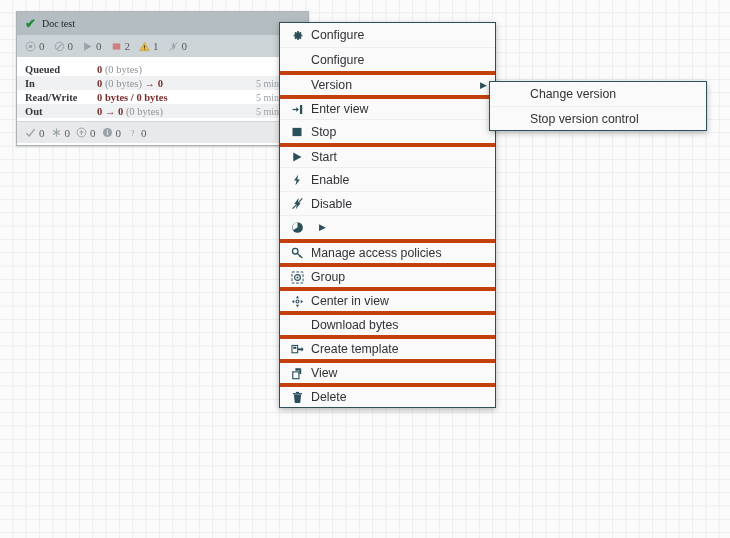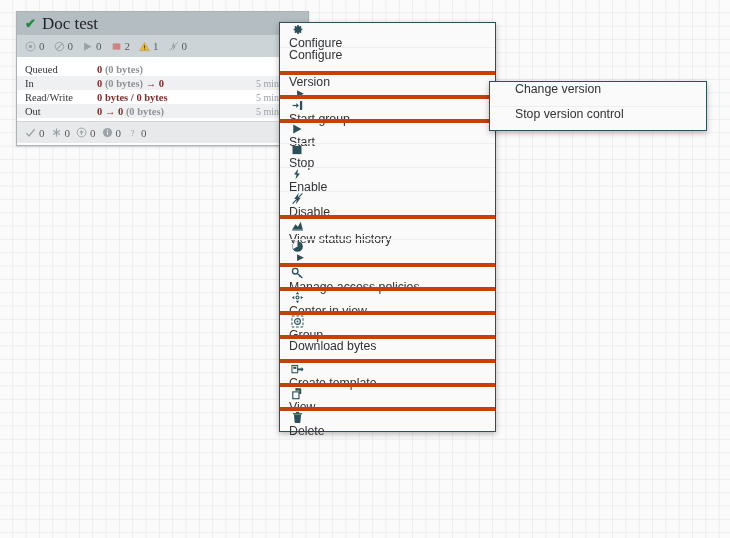--- a/index.html
+++ b/index.html
@@ -49,21 +49,21 @@
     box-sizing: border-box;
   }
   .pg-title-check {
     color: #1f8c3d;
     font-size: 13px;
     line-height: 1;
     margin-right: 6px;
     font-weight: bold;
   }
   .pg-title-text {
-    font-size: 17px;
+    font-size: 10px;
     color: #21242a;
     font-family: "Liberation Serif", serif;
   }
   .pg-statusbar {
     height: 22px;
     background: #ccd4d8;
     display: flex;
     align-items: center;
     padding-left: 8px;
     box-sizing: border-box;
@@ -89,24 +89,24 @@
   .pg-row {
     display: flex;
     align-items: center;
     height: 14px;
     padding: 0 6px 0 8px;
     box-sizing: border-box;
     font-size: 10.5px;
     font-family: "Liberation Serif", serif;
   }
   .pg-row.alt { background: #eff0f1; }
-  .pg-label { width: 72px; color: #32353a; flex: none; }
+  .pg-label { width: 72px; color: #32353a; flex: none; font-weight: bold; }
   .pg-value { flex: 1; color: #8a3a3a; }
   .pg-value b { color: #7a2f2f; font-weight: bold; }
-  .pg-value .muted { color: #8f9296; font-weight: bold; }
+  .pg-value .muted { color: #8f9296; font-weight: normal; }
   .pg-value .arrow { color: #7a2f2f; }
   .pg-time { color: #9aa0a6; font-size: 10px; width: 46px; text-align: left; flex: none; }
 
   .pg-footer {
     height: 22px;
     background: #e7e9ea;
     border-top: 1px solid #d4d7d9;
     display: flex;
     align-items: center;
     padding-left: 8px;
@@ -128,28 +128,28 @@
     width: 217px;
   }
   #version-submenu {
     left: 489px;
     top: 81px;
     width: 218px;
     z-index: 60;
   }
   .menu-item {
     display: flex;
+    align-items: center;
     height: 24px;
     padding: 0 8px 0 9px;
     box-sizing: border-box;
     font-size: 12.3px;
     color: #303235;
     position: relative;
     white-space: nowrap;
-    flex-direction: column;
   }
   .menu-item + .menu-item { border-top: 1px solid #edeef0; }
   .menu-item.sep-strong { border-top: 4px solid #c2410c; }
   .menu-ico {
     width: 16px;
     flex: none;
     margin-right: 6px;
     display: inline-flex;
     align-items: center;
     justify-content: center;
@@ -158,21 +158,21 @@
   }
   .menu-ico.empty { visibility: hidden; }
   .menu-label { flex: 1; }
   .menu-arrow {
     flex: none;
     color: #2c5059;
     font-size: 9px;
     line-height: 1;
     margin-left: 8px;
   }
-  .menu-item.submenu-item { padding-left: 25px; }
+  .menu-item.submenu-item { padding-left: 18px; }
 </style>
 </head>
 <body>
 
 <div id="canvas"></div>
 
 <div id="process-group">
 
   <div class="pg-titlebar">
     <span class="pg-title-check">✔</span>
@@ -349,69 +349,60 @@
   </div>
 
   <div class="menu-item sep-strong">
     <span class="menu-ico">
       <svg width="13" height="13" viewBox="0 0 16 16" fill="none" stroke="#2c5059" stroke-width="1.5">
           <path d="M2 8h7"></path>
           <path d="M6.5 5 L9.5 8 L6.5 11" fill="#2c5059" stroke="none"></path>
           <path d="M11 2.5v11h2.8v-11z" fill="#2c5059" stroke="none"></path>
         </svg>
     </span>
-    <span class="menu-label">Start group</span>
+    <span class="menu-label">Enter view</span>
+  </div>
+
+  <div class="menu-item">
+    <span class="menu-ico">
+      <svg width="12" height="12" viewBox="0 0 16 16">
+          <rect x="2" y="2.5" width="12" height="11" fill="#2c5059"></rect>
+        </svg>
+    </span>
+    <span class="menu-label">Stop</span>
   </div>
 
   <div class="menu-item sep-strong">
     <span class="menu-ico">
       <svg width="12" height="12" viewBox="0 0 16 16">
           <polygon points="3,2 14,8 3,14" fill="#2c5059"></polygon>
         </svg>
     </span>
     <span class="menu-label">Start</span>
   </div>
 
   <div class="menu-item">
     <span class="menu-ico">
       <svg width="12" height="12" viewBox="0 0 16 16">
-          <rect x="2" y="2.5" width="12" height="11" fill="#2c5059"></rect>
-        </svg>
-    </span>
-    <span class="menu-label">Stop</span>
-  </div>
-
-  <div class="menu-item">
-    <span class="menu-ico">
-      <svg width="12" height="12" viewBox="0 0 16 16">
           <path d="M9.5 1 L4 8.6 H7.4 L6 15 L12 7.2 H8.4 Z" fill="#2c5059"></path>
         </svg>
     </span>
     <span class="menu-label">Enable</span>
   </div>
 
   <div class="menu-item">
     <span class="menu-ico">
       <svg width="13" height="13" viewBox="0 0 16 16">
           <path d="M9.5 1 L4 8.6 H7.4 L6 15 L12 7.2 H8.4 Z" fill="#2c5059"></path>
           <line x1="2" y1="14.2" x2="14" y2="1.8" stroke="#2c5059" stroke-width="1.4"></line>
         </svg>
     </span>
     <span class="menu-label">Disable</span>
   </div>
 
-  <div class="menu-item sep-strong">
-    <span class="menu-ico">
-      <svg width="13" height="13" viewBox="0 0 16 16">
-          <path d="M1.5 13 L5.5 6.5 L8.5 9.5 L12 3.5 L14.5 13 Z" fill="#2c5059"></path>
-          <rect x="1.5" y="13" width="13" height="1.2" fill="#2c5059"></rect>
-        </svg>
-    </span>
-    <span class="menu-label">View status history</span>
-  </div>
 
   <div class="menu-item">
     <span class="menu-ico">
       <svg width="13" height="13" viewBox="0 0 16 16">
           <circle cx="8" cy="8" r="6.6" fill="#2c5059"></circle>
           <path d="M8 8 L8 1.6 A6.4 6.4 0 0 0 2.6 11" fill="#fafafa"></path>
         </svg>
     </span>
     <span class="menu-arrow">▶</span>
   </div>
@@ -423,36 +414,36 @@
           <line x1="7.4" y1="7.6" x2="14" y2="13.6" stroke="#2c5059" stroke-width="1.6"></line>
           <line x1="10.4" y1="12" x2="12" y2="10.6" stroke="#2c5059" stroke-width="1.5"></line>
         </svg>
     </span>
     <span class="menu-label">Manage access policies</span>
   </div>
 
   <div class="menu-item sep-strong">
     <span class="menu-ico">
       <svg width="13" height="13" viewBox="0 0 16 16">
-          <path d="M8 1 L10 4 H6 Z M8 15 L6 12 H10 Z M1 8 L4 6 V10 Z M15 8 L12 10 V6 Z" fill="#2c5059"></path>
-          <circle cx="8" cy="8" r="1.8" fill="none" stroke="#2c5059" stroke-width="1.4"></circle>
-        </svg>
-    </span>
-    <span class="menu-label">Center in view</span>
-  </div>
-
-  <div class="menu-item sep-strong">
-    <span class="menu-ico">
-      <svg width="13" height="13" viewBox="0 0 16 16">
           <rect x="1.2" y="1.2" width="13.6" height="13.6" fill="none" stroke="#2c5059" stroke-width="1.2" stroke-dasharray="3.4 2"></rect>
           <circle cx="8" cy="8" r="3.6" fill="none" stroke="#2c5059" stroke-width="1.4"></circle>
           <circle cx="8" cy="8" r="1.2" fill="#2c5059"></circle>
         </svg>
     </span>
     <span class="menu-label">Group</span>
+  </div>
+
+  <div class="menu-item sep-strong">
+    <span class="menu-ico">
+      <svg width="13" height="13" viewBox="0 0 16 16">
+          <path d="M8 1 L10 4 H6 Z M8 15 L6 12 H10 Z M1 8 L4 6 V10 Z M15 8 L12 10 V6 Z" fill="#2c5059"></path>
+          <circle cx="8" cy="8" r="1.8" fill="none" stroke="#2c5059" stroke-width="1.4"></circle>
+        </svg>
+    </span>
+    <span class="menu-label">Center in view</span>
   </div>
 
   <div class="menu-item sep-strong">
     <span class="menu-ico empty"></span>
     <span class="menu-label">Download bytes</span>
   </div>
 
   <div class="menu-item sep-strong">
     <span class="menu-ico">
       <svg width="13" height="13" viewBox="0 0 16 16">

